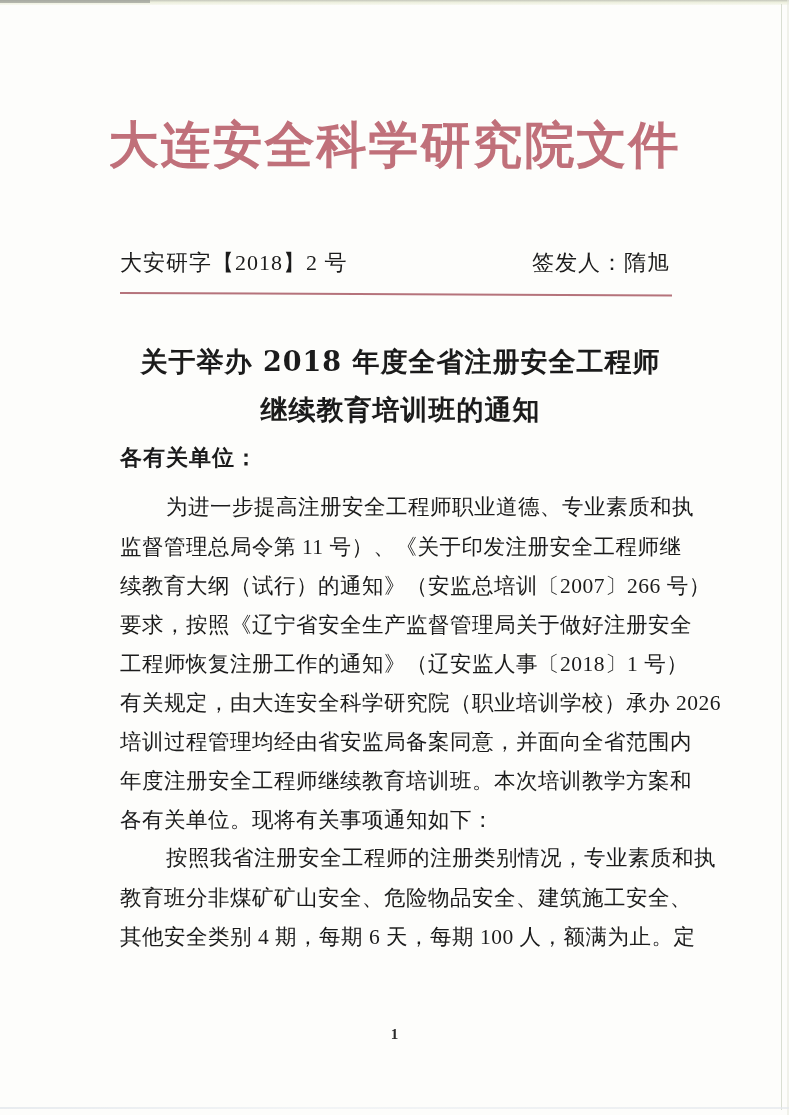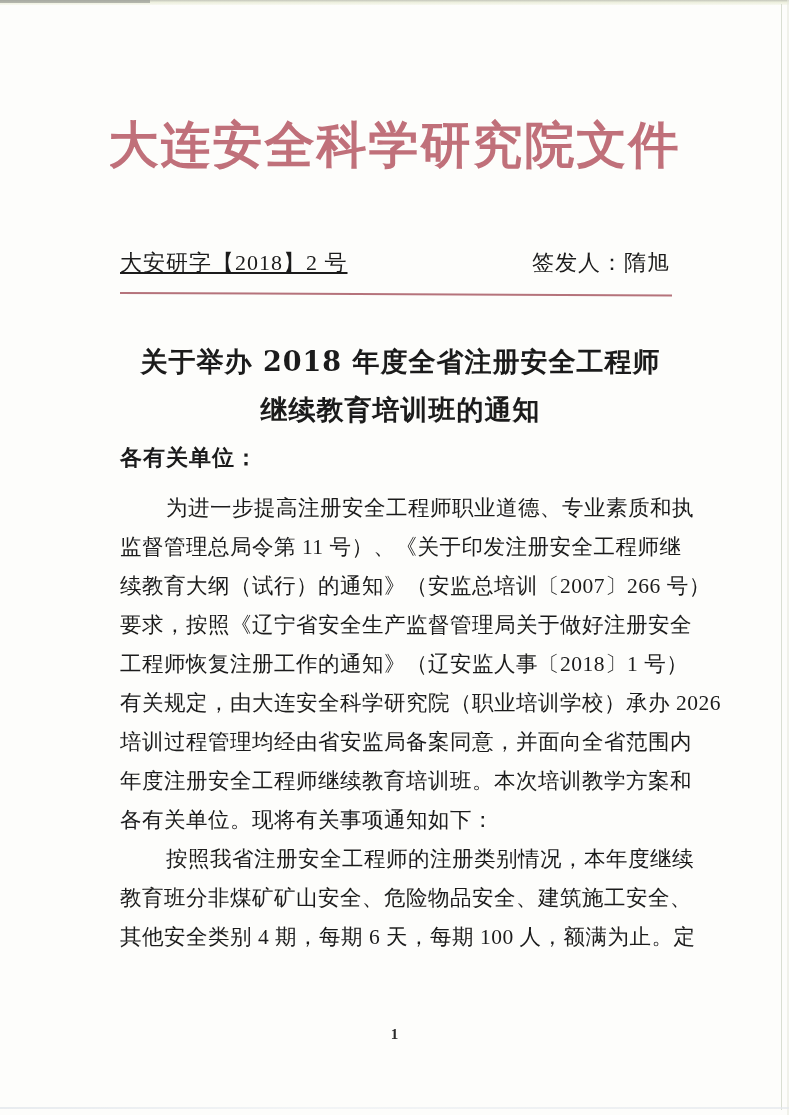--- a/index.html
+++ b/index.html
@@ -74,21 +74,21 @@
     position: absolute;
     top: 248px;
     left: 120px;
     width: 550px;
     display: flex;
     justify-content: space-between;
     align-items: baseline;
     font-size: 22px;
     letter-spacing: 1px;
   }
-  .docnum { white-space: nowrap; text-decoration: underline; }
+  .docnum { white-space: nowrap; }
   .signer { white-space: nowrap; padding-right: 0px; }
 
   
   .red-rule {
     position: absolute;
     top: 292px;
     left: 120px;
     width: 552px;
     height: 2px;
     background: #b5737b;
@@ -130,21 +130,21 @@
     left: 120px;
     width: 556px;
     font-size: 21.5px;
     line-height: 39px;
     letter-spacing: 0.5px;
   }
   .body-line {
     white-space: nowrap;
     height: 39px;
   }
-  .body-line.indent { padding-left: 46px; }
+  .body-line.indent { padding-left: 46px; font-family: Liberation Mono, monospace; }
 
   
   .page-number {
     position: absolute;
     top: 1026px;
     left: 0;
     width: 789px;
     text-align: center;
     font-size: 15px;
     font-weight: 700;
@@ -181,20 +181,20 @@
   <div class="body-block" id="body-block">
       <div class="body-line indent">为进一步提高注册安全工程师职业道德、专业素质和执</div>
       <div class="body-line">监督管理总局令第 11 号）、《关于印发注册安全工程师继</div>
       <div class="body-line">续教育大纲（试行）的通知》（安监总培训〔2007〕266 号）</div>
       <div class="body-line">要求，按照《辽宁省安全生产监督管理局关于做好注册安全</div>
       <div class="body-line">工程师恢复注册工作的通知》（辽安监人事〔2018〕1 号）</div>
       <div class="body-line">有关规定，由大连安全科学研究院（职业培训学校）承办 2026</div>
       <div class="body-line">培训过程管理均经由省安监局备案同意，并面向全省范围内</div>
       <div class="body-line">年度注册安全工程师继续教育培训班。本次培训教学方案和</div>
       <div class="body-line">各有关单位。现将有关事项通知如下：</div>
-      <div class="body-line indent">按照我省注册安全工程师的注册类别情况，本年度继续</div>
+      <div class="body-line indent">按照我省注册安全工程师的注册类别情况，专业素质和执</div>
       <div class="body-line">教育班分非煤矿矿山安全、危险物品安全、建筑施工安全、</div>
       <div class="body-line">其他安全类别 4 期，每期 6 天，每期 100 人，额满为止。定</div>
     </div>
 
   <div class="page-number">1</div>
 
 </div>
 
 </body></html>

